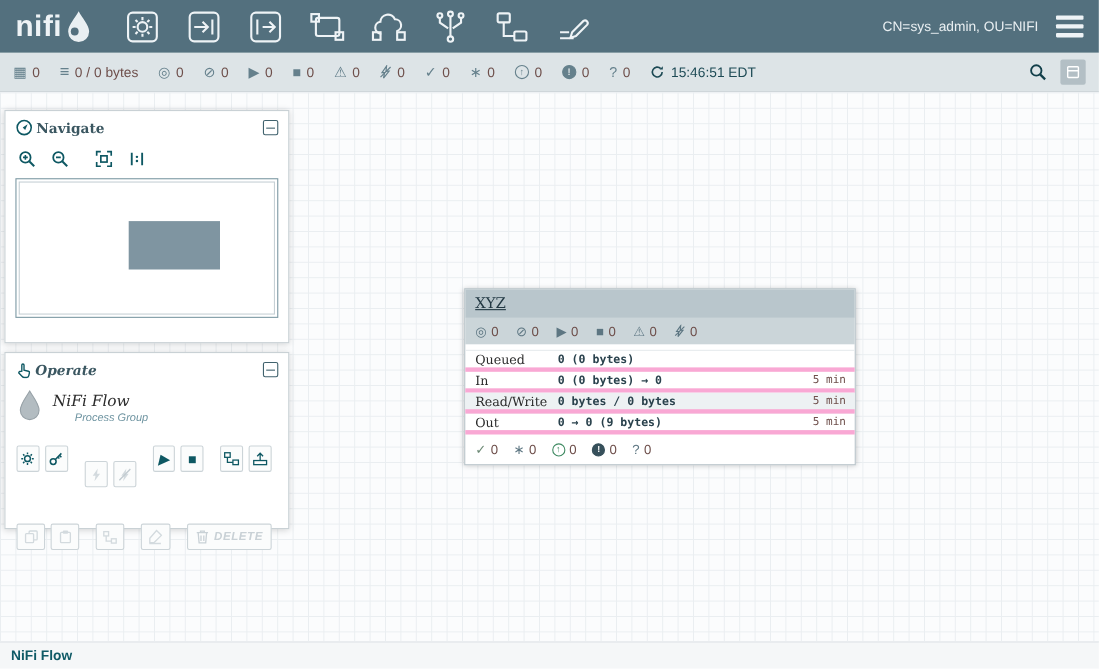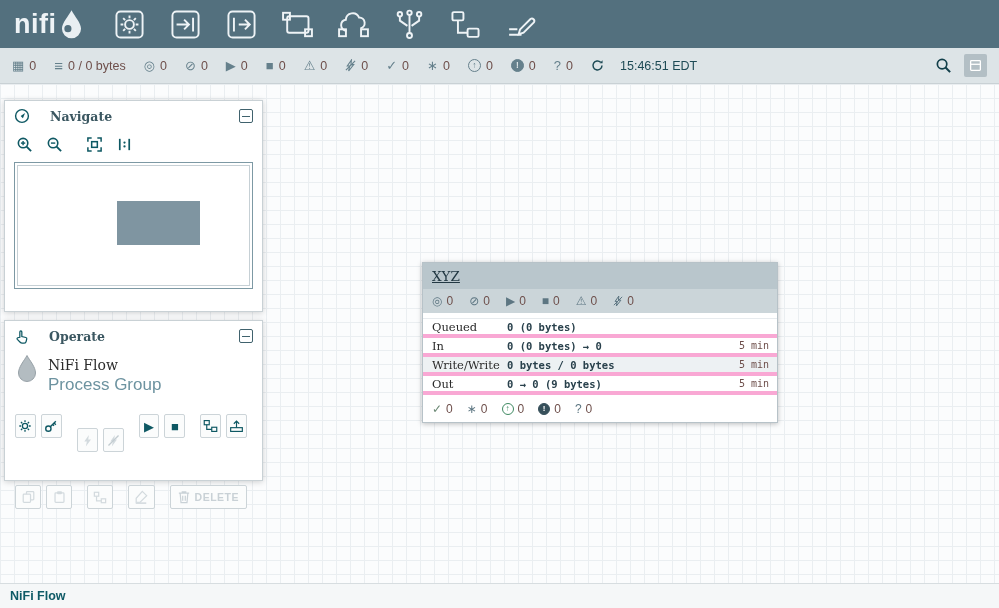--- a/index.html
+++ b/index.html
@@ -23,51 +23,51 @@
   .hamburger span{display:block;width:25px;height:4px;background:#eef3f6;margin:4px 0;border-radius:1px;}
 
   
   .status-bar{height:36px;background:#dde4e7;border-bottom:1px solid #c9d1d5;display:flex;align-items:center;padding:0 12px;gap:18px;}
   .stat{display:flex;align-items:center;gap:5px;color:#65808c;white-space:nowrap;}
   .si{font-size:13px;line-height:1;}
   .si.big{font-size:15px;}
   .count{color:#6e4f4b;font-size:12.5px;font-weight:500;}
   .circ{width:13px;height:13px;border-radius:50%;border:1.4px solid currentColor;display:inline-flex;align-items:center;justify-content:center;font-size:8.5px;font-weight:bold;line-height:1;}
   .circ.filled{background:#65808c;border-color:#65808c;color:#dde4e7;}
-  .refresh{display:flex;align-items:center;gap:16px;cursor:pointer;}
+  .refresh{display:flex;align-items:center;gap:6px;cursor:pointer;}
   .refresh-time{color:#1d4a55;font-size:12.5px;}
   .sb-right{margin-left:auto;display:flex;align-items:center;gap:12px;}
   .sb-search{cursor:pointer;display:flex;}
   .sb-square{width:23px;height:23px;background:#b3bfc5;border-radius:2px;display:flex;align-items:center;justify-content:center;cursor:pointer;}
 
   
   .canvas{
     position:relative;height:499px;overflow:hidden;background-color:#fbfcfd;
     background-image:linear-gradient(#eaeef1 1px,transparent 1px),linear-gradient(90deg,#eaeef1 1px,transparent 1px);
     background-size:14px 14px;
   }
 
   
   .panel{position:absolute;width:259px;background:#fff;border:1px solid #c9d1d5;box-shadow:0 1px 6px rgba(0,0,0,.18);}
   #navigate-panel{left:4px;top:16px;height:212px;}
-  #operate-panel{left:4px;top:236px;height:161px;}
-  .panel-header{height:30px;display:flex;align-items:center;gap:20px;padding:0 9px;}
+  #operate-panel{left:4px;top:236px;height:161px;font-style:italic;}
+  .panel-header{height:30px;display:flex;align-items:center;gap:3px;padding:0 9px;}
   .panel-title{font-family:"DejaVu Serif",serif;font-size:12.5px;font-weight:bold;color:#3b5761;}
   .collapse-btn{margin-left:auto;width:14px;height:14px;border:1.5px solid #40626d;border-radius:2px;display:flex;align-items:center;justify-content:center;cursor:pointer;}
   .collapse-btn::before{content:"";width:8px;border-top:1.6px solid #40626d;}
 
   .nav-toolbar{display:flex;align-items:center;gap:13px;padding:5px 11px 6px;}
   .nav-btn{cursor:pointer;display:flex;}
   .minimap{margin:3px 9px 9px;height:127px;border:1px solid #7d99a4;position:relative;background:#fff;cursor:move;}
   .minimap-view{position:absolute;inset:2px;border:1px solid #c6d0d5;}
   .minimap-rect{position:absolute;left:102px;top:38px;width:83px;height:44px;background:#7f95a1;}
 
   .op-selection{padding:3px 10px 0;display:flex;gap:9px;align-items:flex-start;}
   .op-name{font-family:"DejaVu Serif",serif;font-size:14px;color:#2b2b2b;margin-top:3px;}
-  .op-type{font-size:17px;color:#6d93a0;margin-top:2px;}
+  .op-type{font-size:10px;color:#6d93a0;margin-top:2px;margin-left:20px;}
   .op-id{font-family:"DejaVu Sans Mono",monospace;font-size:10px;color:#7c8489;padding:5px 10px 2px;white-space:nowrap;}
   .op-buttons{display:flex;align-items:center;padding:5px 10px 0;}
   .op-btn{width:29px;height:24px;border:1px solid #ccd4d8;background:#fbfcfc;border-radius:2px;display:flex;align-items:center;justify-content:center;margin-right:5px;cursor:pointer;}
   .op-btn svg{display:block;}
   .op-btn .g{font-size:13px;color:#0e5863;line-height:1;}
   .op-btn.disabled{cursor:default;margin-top:28px;}
   .sep{margin-right:15px;}
   .delete-btn{width:auto;padding:0 7px;gap:5px;}
   .delete-label{font-size:10.5px;font-weight:bold;color:#c9d1d6;letter-spacing:.5px;}
 
@@ -159,20 +159,28 @@
         </svg>
     </span>
     <span class="tool">
       <svg width="33" height="33" viewBox="0 0 24 24" fill="none" stroke="#eef3f6" stroke-width="1.4">
           <path d="M3 19.5h9M3 15.5h6"></path>
           <path d="M11 15.5 18.5 8a1.8 1.8 0 0 1 2.5 2.5L13.5 18l-3.6 1.1z"></path>
         </svg>
     </span>
   </div>
 
+  <div class="header-right">
+    <span class="user-id">CN=sys_admin, OU=NIFI</span>
+    <span class="hamburger">
+        <span></span>
+        <span></span>
+        <span></span>
+      </span>
+  </div>
 </div>
 
 <div class="status-bar">
   <span class="stat">
     <span class="si">▦</span>
     <span class="count">0</span>
   </span>
   <span class="stat">
     <span class="si big">≡</span>
     <span class="count">0 / 0 bytes</span>
@@ -444,21 +452,21 @@
         <span class="pg-row-label">Queued</span>
         <span class="pg-row-value">0 (0 bytes)</span>
         <span class="pg-row-time"></span>
       </div>
       <div class="pg-row">
         <span class="pg-row-label">In</span>
         <span class="pg-row-value">0 (0 bytes) → 0</span>
         <span class="pg-row-time">5 min</span>
       </div>
       <div class="pg-row shaded">
-        <span class="pg-row-label">Write/Write</span>
+        <span class="pg-row-label">Read/Write</span>
         <span class="pg-row-value">0 bytes / 0 bytes</span>
         <span class="pg-row-time">5 min</span>
       </div>
       <div class="pg-row">
         <span class="pg-row-label">Out</span>
         <span class="pg-row-value">0 → 0 (9 bytes)</span>
         <span class="pg-row-time">5 min</span>
       </div>
     </div>
 

